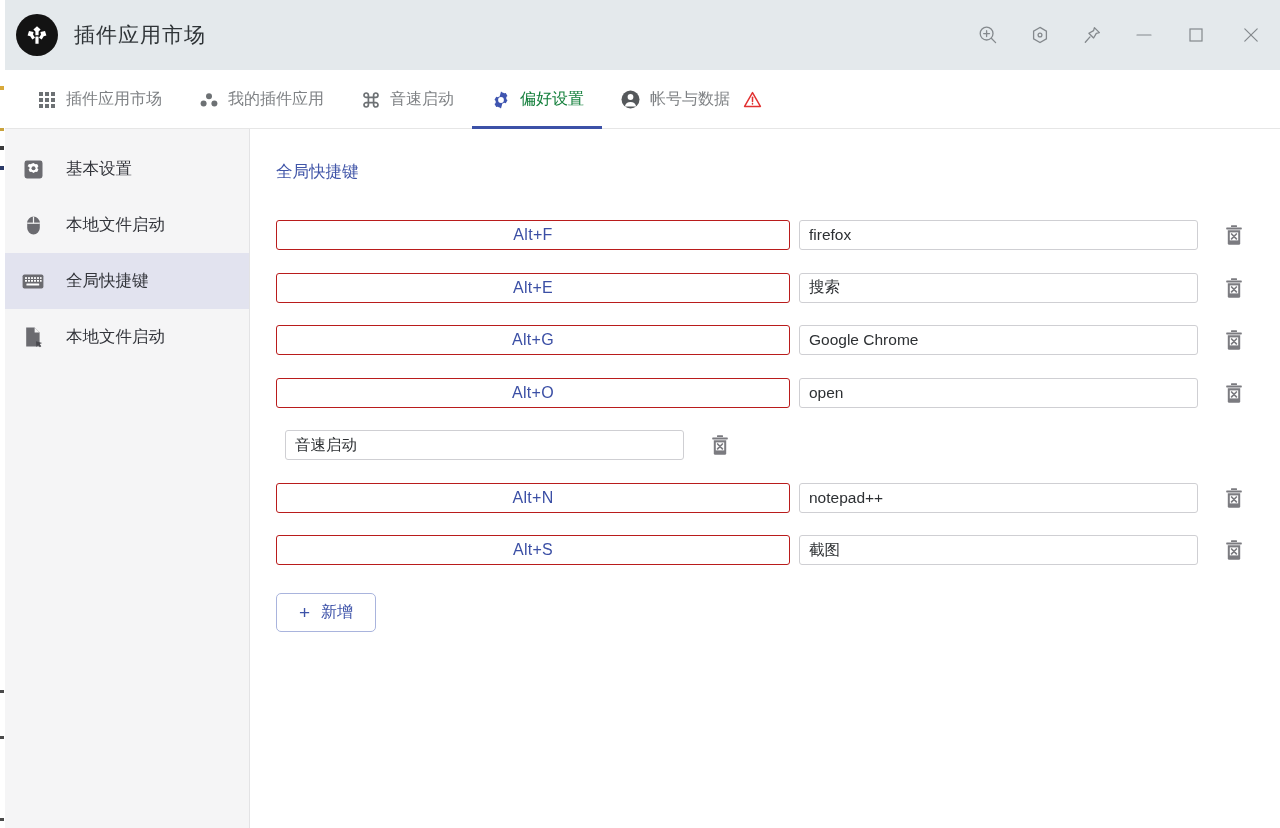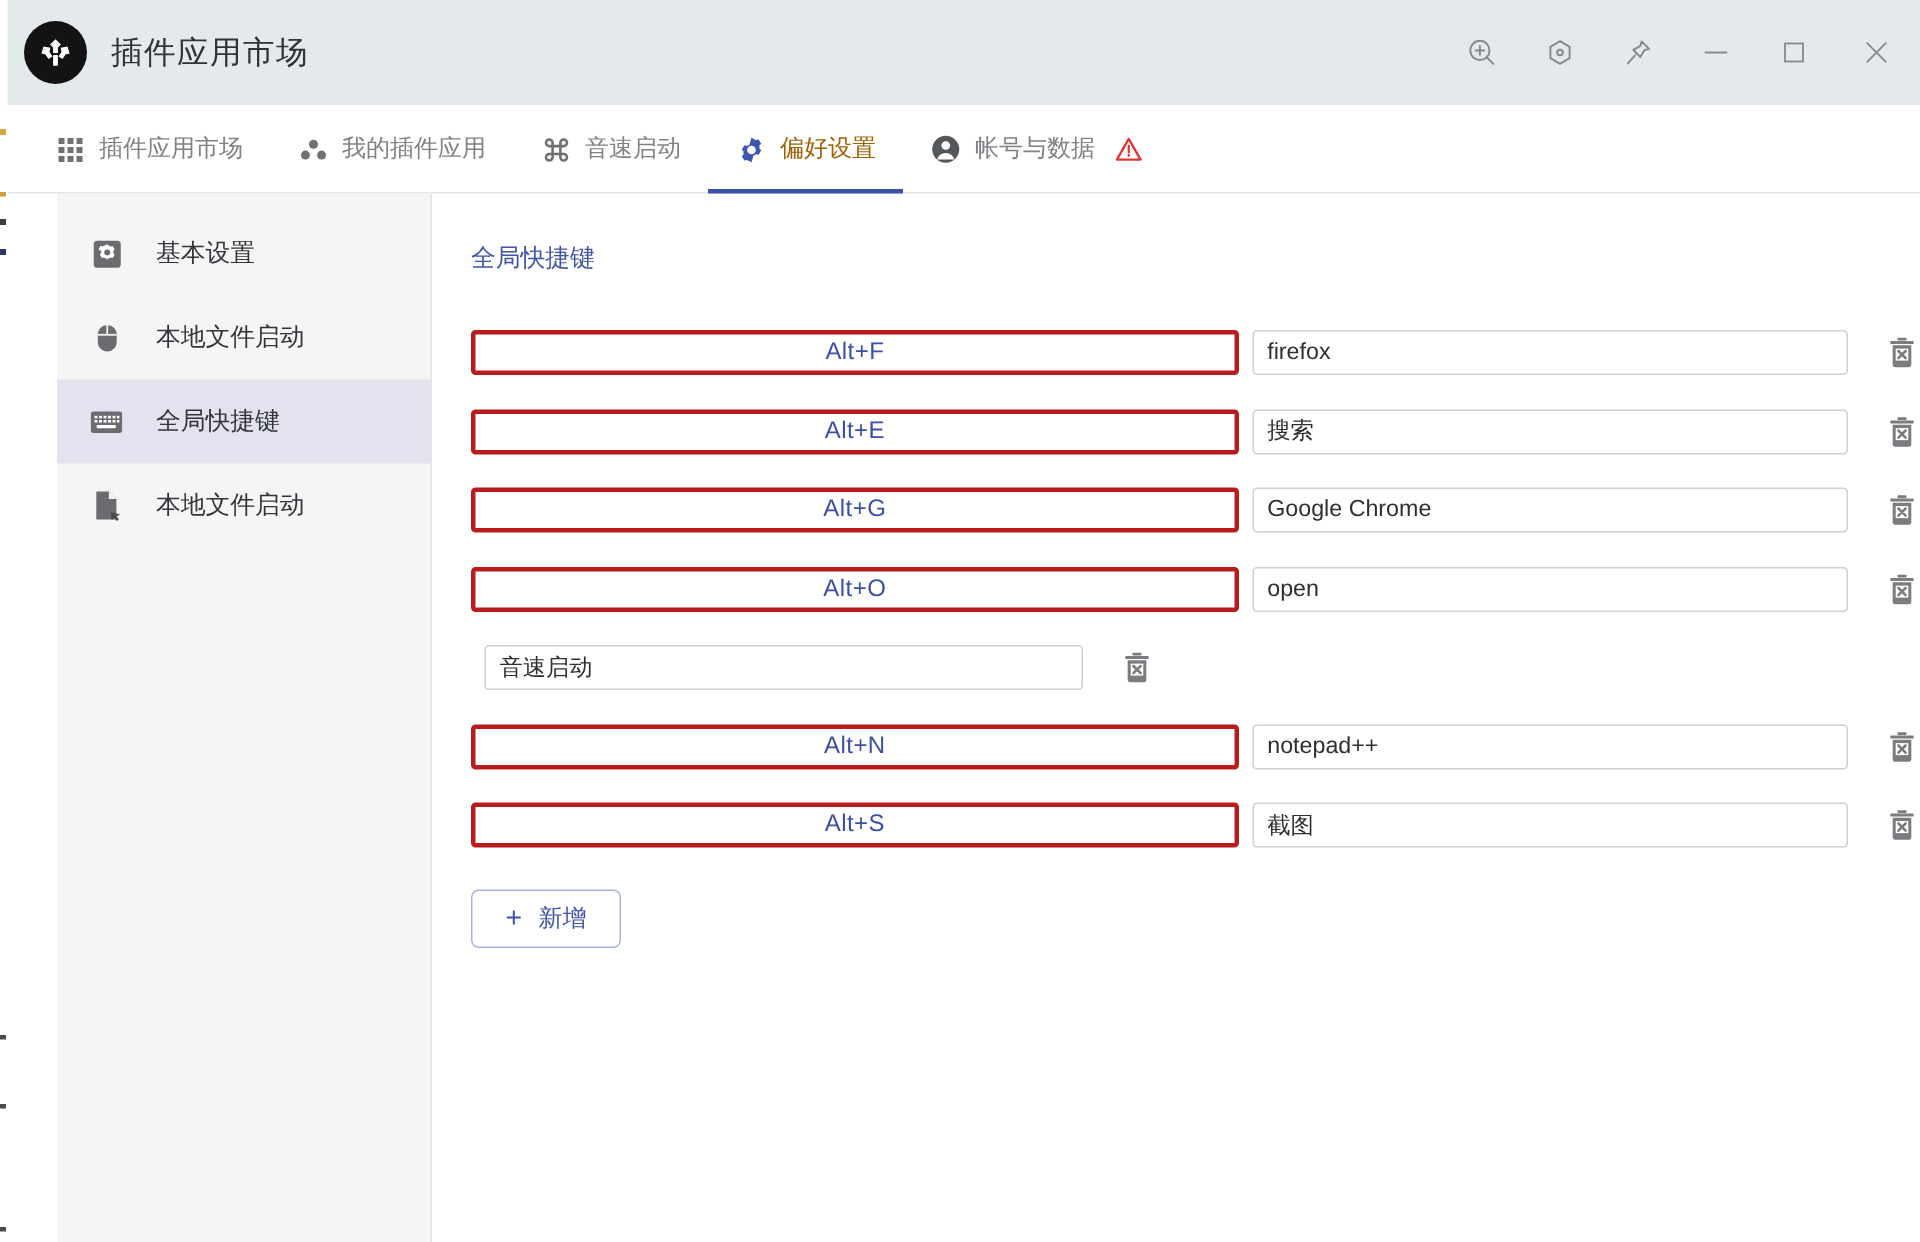--- a/index.html
+++ b/index.html
@@ -84,35 +84,35 @@
   }
   .tab .tab-label {
     font-size: 16px;
     color: #7f8285;
   }
   .tab .tab-ico {
     display: flex; align-items: center; justify-content: center;
     width: 21px; height: 21px;
     color: #6d7174;
   }
-  .tab.active .tab-label { color: #a16207; font-family: Liberation Mono, monospace; }
+  .tab.active .tab-label { color: #15803d; font-family: Liberation Mono, monospace; }
   .tab.active .tab-ico { color: #3f55b0; }
   .tab.active::after {
     content: ""; position: absolute;
     left: 0; right: 0; bottom: 0; height: 3px;
     background: #3c51a7;
   }
   .warn-ico { margin-left: 4px; display:flex; align-items:center; }
 
   
   .dots9 { display: grid; grid-template-columns: repeat(3, 4px); grid-gap: 2px; }
   .dots9 i { width: 4px; height: 4px; background: currentColor; display:block; }
 
   
-  .body-wrap { flex: 1 1 auto; display: flex; min-height: 0; padding-left: 38px; }
+  .body-wrap { flex: 1 1 auto; display: flex; min-height: 0; }
 
   .sidebar {
     width: 250px; min-width: 250px;
     background: #f5f5f6;
     border-right: 1px solid #e3e3e5;
     padding-top: 12px;
   }
   .side-item {
     height: 56px;
     display: flex; align-items: center;
@@ -144,21 +144,21 @@
     margin-bottom: 26px;
     margin-left: 0px;
   }
   .rows { display: flex; flex-direction: column; }
   .row {
     display: flex; align-items: center;
     height: 52.5px;
   }
   .key-box {
     width: 514px; height: 30px;
-    border: 3px solid #b91c1c;
+    border: 1px solid #b91c1c;
     border-radius: 3px;
     background: #ffffff;
     display: flex; align-items: center; justify-content: center;
     font-size: 16px;
     color: #3b4fa5;
     letter-spacing: .3px;
   }
   .val-box {
     width: 399px; height: 30px;
     margin-left: 9px;

